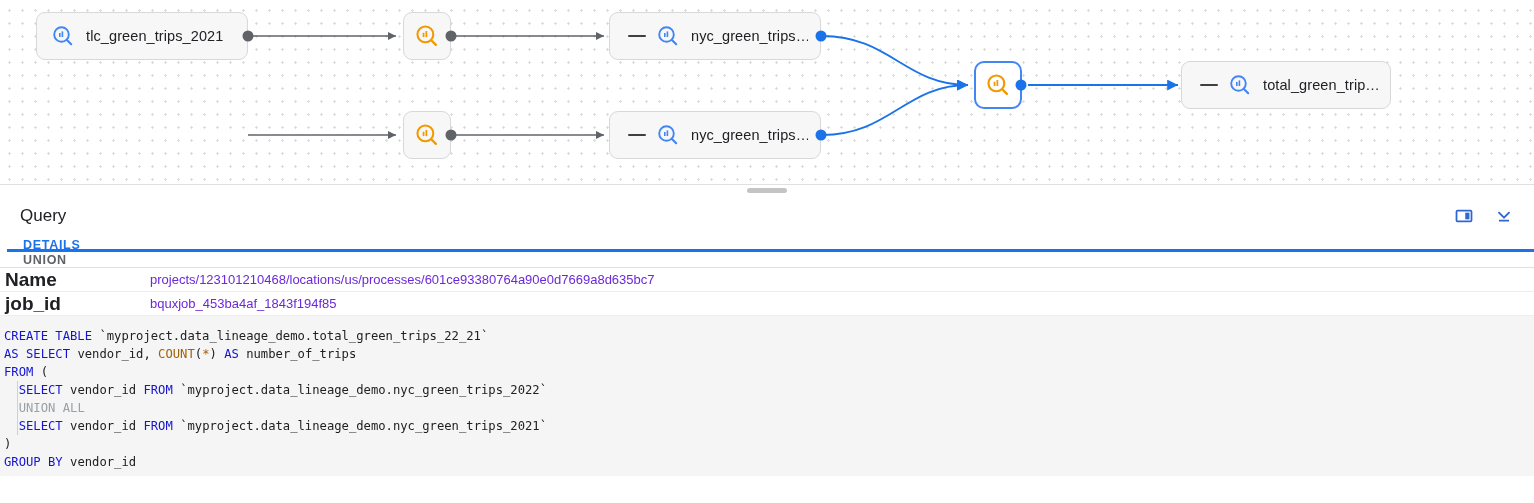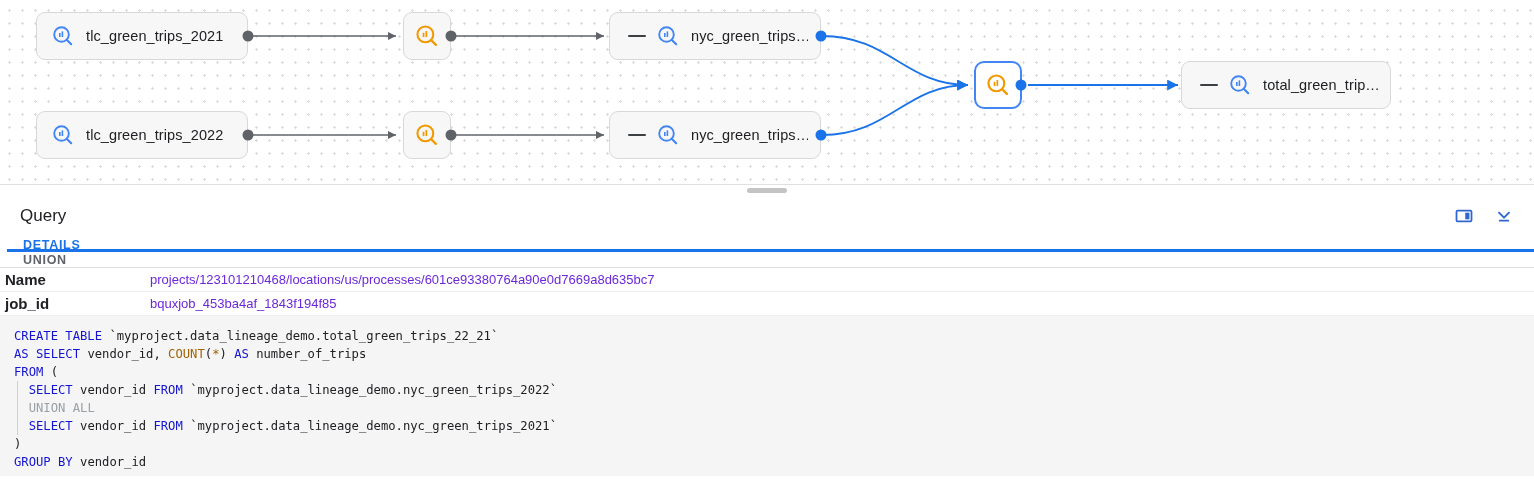--- a/index.html
+++ b/index.html
@@ -152,21 +152,21 @@
   #details-table { width: 100%; }
   .detail-row {
     display: flex;
     height: 24px;
     align-items: center;
     border-bottom: 1px solid #eeeeee;
   }
   .detail-key {
     width: 150px;
     padding-left: 5px;
-    font-size: 15px;
+    font-size: 19px;
     font-weight: 700;
     color: #202124;
   }
   .detail-val {
     font-size: 13px;
     color: #6d28d9;
     white-space: nowrap;
     overflow: hidden;
   }
 
@@ -176,21 +176,21 @@
     padding: 11px 0 0 0;
     height: 160px;
     overflow: hidden;
   }
   .code-line {
     font-family: "DejaVu Sans Mono", monospace;
     font-size: 12.2px;
     line-height: 18px;
     color: #202124;
     white-space: pre;
-    padding-left: 14px;
+    padding-left: 4px;
   }
   .kw  { color: #1414d2; }
   .fn  { color: #a16207; }
   .dim { color: #9aa0a6; }
   .guide {
     position: relative;
   }
   .guide::before {
     content: "";
     position: absolute;
@@ -233,30 +233,20 @@
     <svg class="bq-icon" width="24" height="24" viewBox="0 0 24 24">
       <circle cx="10.5" cy="10.5" r="7.3" fill="none" stroke="#4285f4" stroke-width="1.9"></circle>
       <rect x="8" y="9" width="1.6" height="4" fill="#4285f4"></rect>
       <rect x="10.6" y="7.4" width="1.6" height="5.6" fill="#4285f4"></rect>
       <path d="M15.9,15.9 L20.2,20.2" stroke="#4285f4" stroke-width="2.1" stroke-linecap="round"></path>
     </svg>
     <span class="node-label">tlc_green_trips_2021</span>
     <span class="port gray"></span>
   </div>
 
-  <div class="node table-node" style="left:36px; top:111px; width:212px;">
-    <svg class="bq-icon" width="24" height="24" viewBox="0 0 24 24">
-      <circle cx="10.5" cy="10.5" r="7.3" fill="none" stroke="#4285f4" stroke-width="1.9"></circle>
-      <rect x="8" y="9" width="1.6" height="4" fill="#4285f4"></rect>
-      <rect x="10.6" y="7.4" width="1.6" height="5.6" fill="#4285f4"></rect>
-      <path d="M15.9,15.9 L20.2,20.2" stroke="#4285f4" stroke-width="2.1" stroke-linecap="round"></path>
-    </svg>
-    <span class="node-label">tlc_green_trips_2022</span>
-    <span class="port gray"></span>
-  </div>
 
   <div class="node proc-node" style="left:403px; top:12px;">
     <svg class="bq-icon" width="26" height="26" viewBox="0 0 24 24">
       <circle cx="10.5" cy="10.5" r="7.3" fill="none" stroke="#f29900" stroke-width="1.9"></circle>
       <rect x="8" y="9" width="1.6" height="4" fill="#f29900"></rect>
       <rect x="10.6" y="7.4" width="1.6" height="5.6" fill="#f29900"></rect>
       <path d="M15.9,15.9 L20.2,20.2" stroke="#f29900" stroke-width="2.1" stroke-linecap="round"></path>
     </svg>
     <span class="port gray"></span>
   </div>

